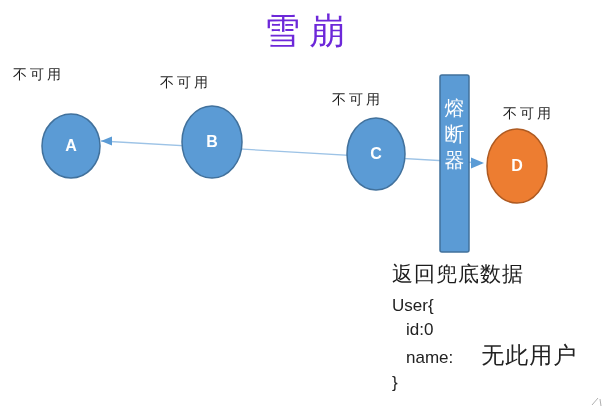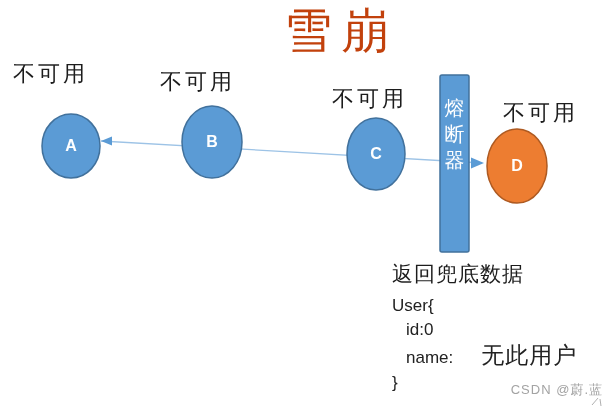--- a/index.html
+++ b/index.html
@@ -9,28 +9,28 @@
     height: 407px;
     background: #ffffff;
     overflow: hidden;
     font-family: "Liberation Sans", sans-serif;
     color: #1a1a1a;
   }
   .abs { position: absolute; }
   svg.canvas { position: absolute; left: 0; top: 0; }
 
   .title {
-    left: 284px; top: 2px; width: 140px;
+    left: 264px; top: 2px; width: 140px;
     font-family: "Liberation Serif", "DejaVu Serif", serif;
-    font-size: 48px; line-height: 58px;
-    letter-spacing: 9px; color: #c2410c;
+    font-size: 36px; line-height: 58px;
+    letter-spacing: 9px; color: #6d28d9;
     white-space: nowrap;
   }
   .cjk-label {
-    font-size: 22px; line-height: 24px;
+    font-size: 14px; line-height: 24px;
     letter-spacing: 3px; color: #1c1c1c;
     white-space: nowrap;
   }
   .node-letter {
     width: 60px; text-align: center;
     font-size: 16px; font-weight: 600; line-height: 24px;
     color: #ffffff;
   }
   .breaker-text {
     left: 440px; top: 95px; width: 29px;
@@ -103,15 +103,14 @@
 
   <div class="abs code-block">
     <div class="code-line">User{</div>
     <div class="code-line indent">id:0</div>
     <div class="code-line indent name-line">
       <span>name:</span><span class="cjk-big">无此用户</span>
     </div>
     <div class="code-line">}</div>
   </div>
 
-  <div class="abs watermark">CSDN @蔚.蓝</div>
 
 </div>
 
 </body></html>

